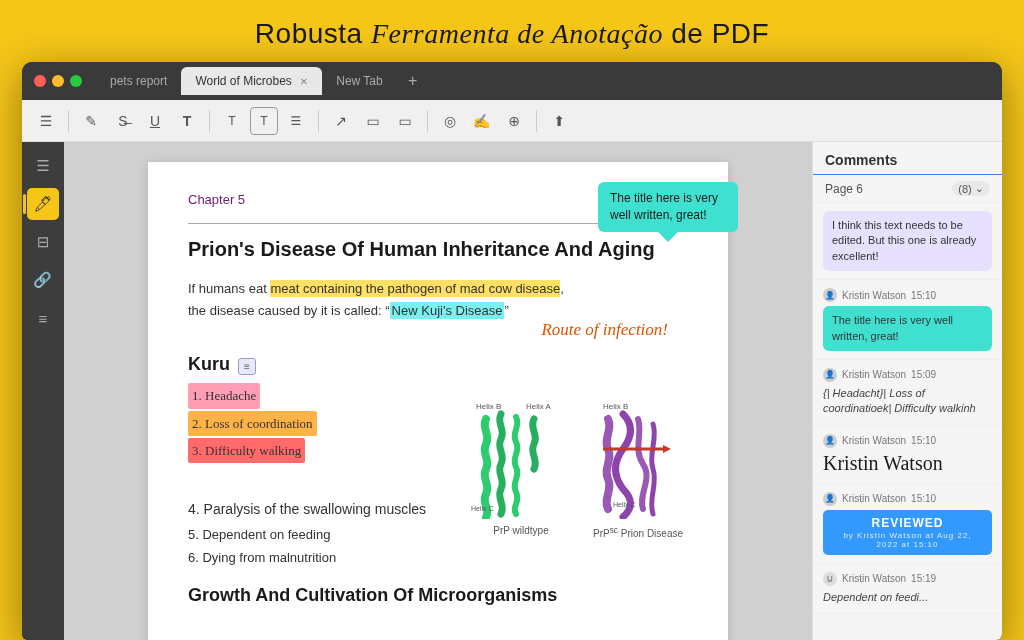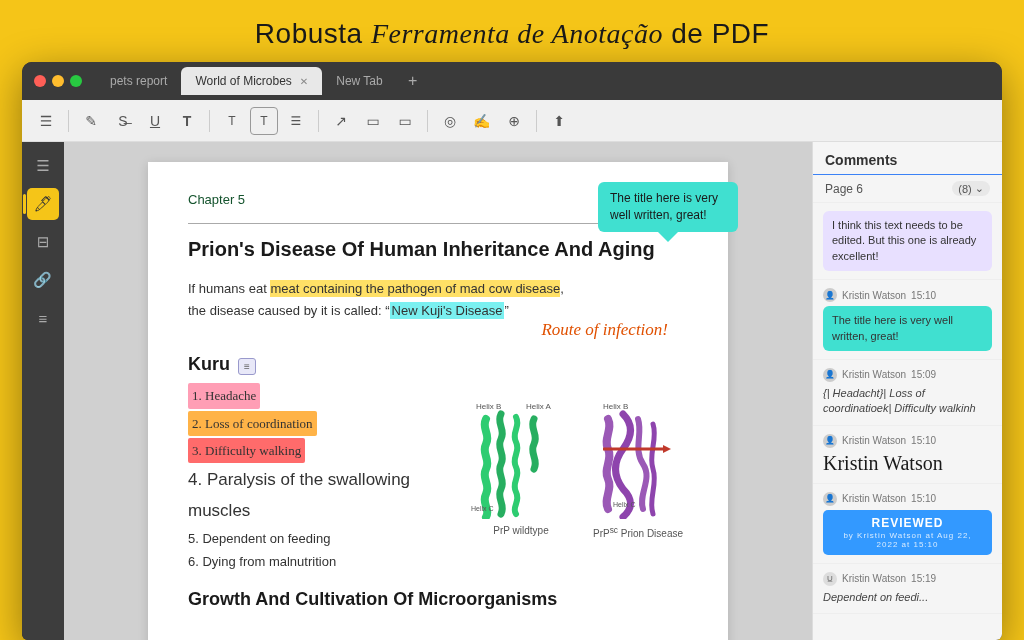--- a/index.html
+++ b/index.html
@@ -190,21 +190,21 @@
     .document-page {
       background: white;
       width: 580px;
       min-height: 500px;
       padding: 30px 40px;
       position: relative;
       box-shadow: 0 2px 10px rgba(0,0,0,0.15);
     }
 
     .chapter-label {
-      color: #14532d;
+      color: #701a75;
       font-size: 13px;
       margin-bottom: 16px;
     }
     .doc-title {
       font-size: 20px;
       font-weight: 700;
       color: #1a1a1a;
       margin-bottom: 16px;
       line-height: 1.3;
     }
@@ -508,21 +508,21 @@
         <div class="section-title">
           <span>Kuru</span>
           <span class="section-icon">≡</span>
         </div>
 
         <div class="lists-section">
           <div class="list-col">
             <div class="list-item" style="background:#ff9eb5; padding:1px 4px; border-radius:2px; display:inline-block; margin-bottom:2px;">1. Headache</div><br>
             <div class="list-item" style="background:#ffb347; padding:1px 4px; border-radius:2px; display:inline-block; margin-bottom:2px;">2. Loss of coordination</div><br>
             <div class="list-item" style="background:#ff6b6b; padding:1px 4px; border-radius:2px; display:inline-block; margin-bottom:2px;">3. Difficulty walking</div><br>
-            <div style="font-size:17px; line-height:1.8; color:#333;">4. Paralysis of the swallowing muscles</div>
+            <div style="font-size:14px; line-height:1.8; color:#333;margin-top:32px;">4. Paralysis of the swallowing muscles</div>
             <div style="font-size:13px; line-height:1.8; color:#333;">5. Dependent on feeding</div>
             <div style="font-size:13px; line-height:1.8; color:#333;">6. Dying from malnutrition</div>
           </div>
 
           <div class="protein-container">
 
             <div style="text-align:center;">
               <svg width="110" height="120" viewBox="0 0 110 120">
                 <text x="10" y="10" font-size="8" fill="#555">Helix B</text>
                 <text x="60" y="10" font-size="8" fill="#555">Helix A</text>

